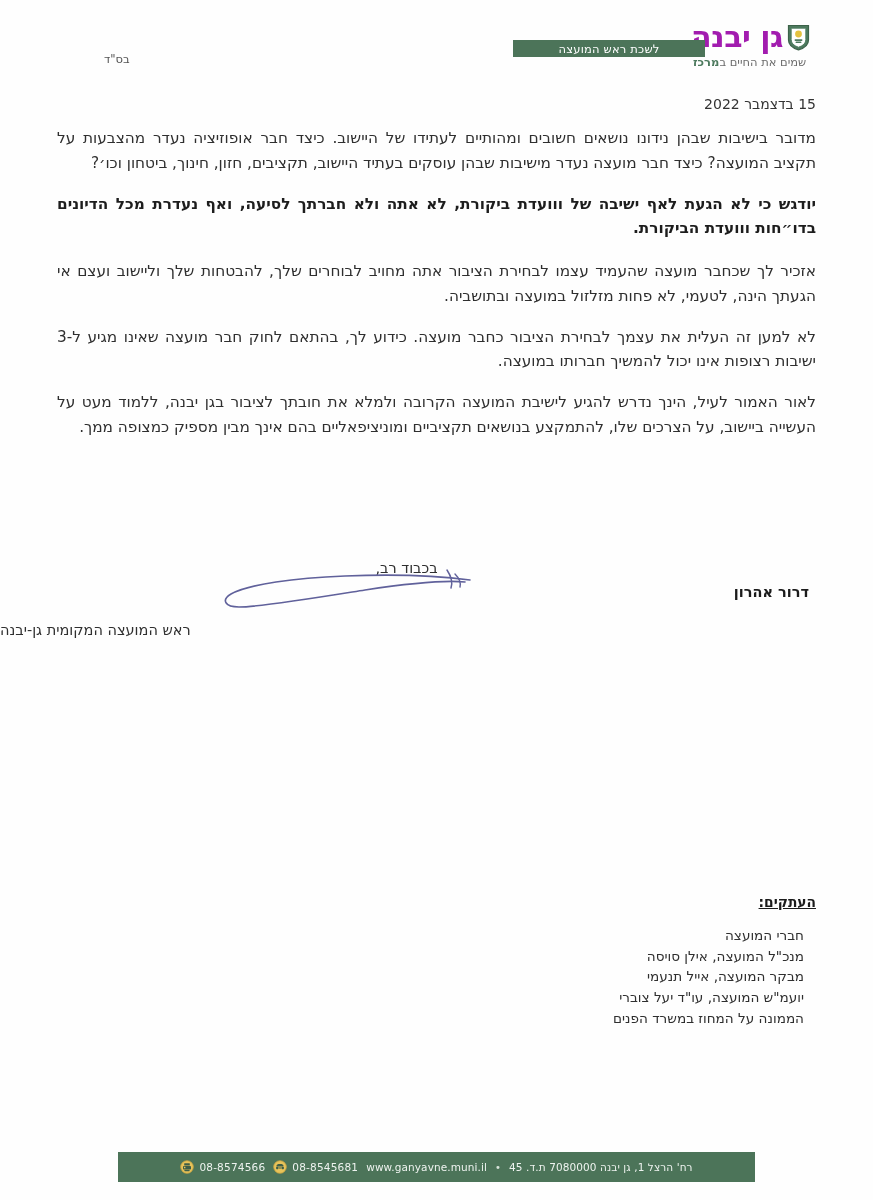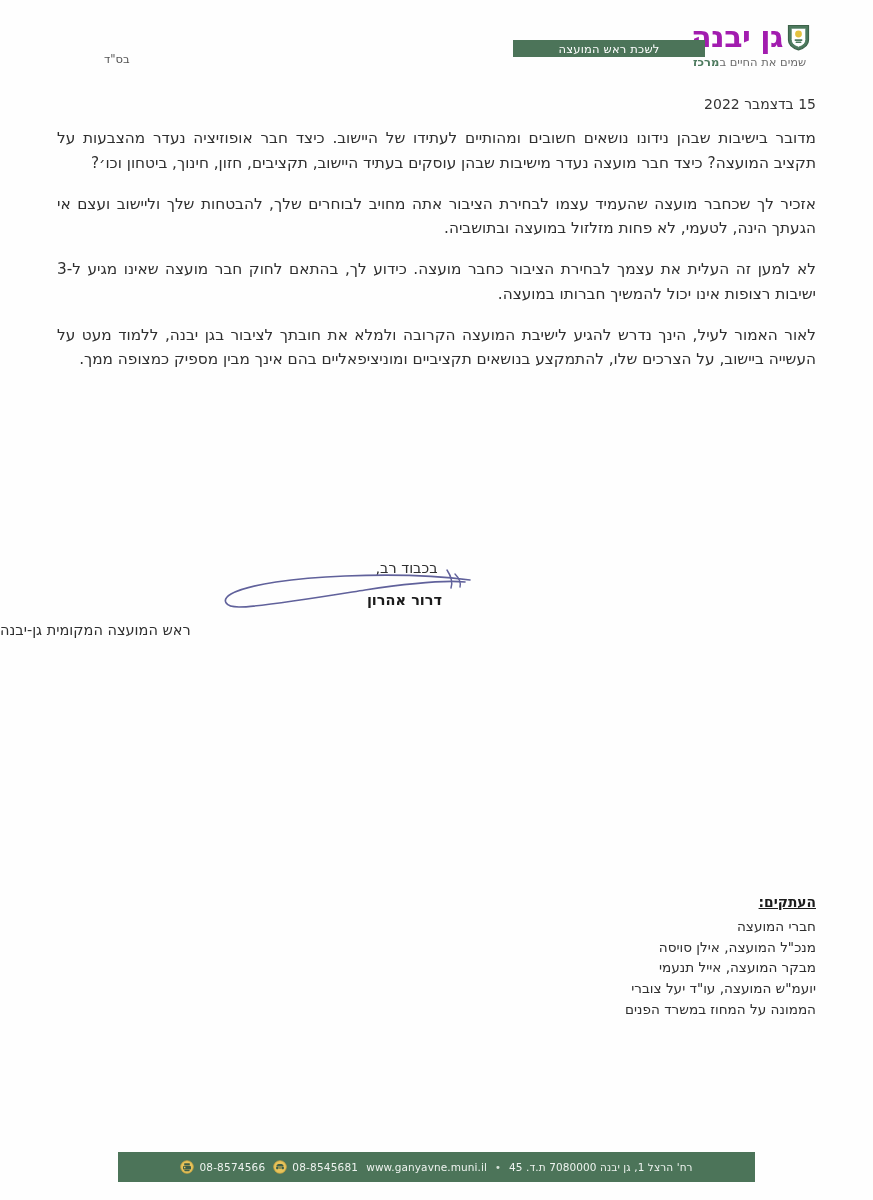--- a/index.html
+++ b/index.html
@@ -150,24 +150,23 @@
     left: 0;
     width: 873px;
     text-align: center;
     padding-right: 60px;
     box-sizing: border-box;
     font-size: 14.5px;
     color: #2f2f2f;
   }
   .signature-name {
     position: absolute;
-    top: 32px;
+    top: 24px;
     left: 0;
     width: 873px;
-    text-align: center;
     padding-right: 64px;
     box-sizing: border-box;
     font-size: 14.5px;
     font-weight: 700;
     color: #1b1b1b;
   }
   .signature-mark {
     position: absolute;
     top: 2px;
     right: 398px;
@@ -200,21 +199,21 @@
   }
   .copies-title {
     font-weight: 700;
     text-decoration: underline;
     margin-bottom: 3px;
     font-size: 13.8px;
     color: #1b1b1b;
   }
   .copies-list {
     list-style: none;
-    margin: 0;
+    margin: 12px;
     padding: 0;
   }
   .copies-list li {
     white-space: nowrap;
   }
 
   
   .footer {
     position: absolute;
     right: 118px;
@@ -291,20 +290,21 @@
 
     <div class="office-badge">לשכת ראש המועצה</div>
 
     <div class="bsd">בס"ד</div>
   </div>
 
   <div class="date-line">15 בדצמבר 2022</div>
 
   <div class="content">
     <p class="para">מדובר בישיבות שבהן נידונו נושאים חשובים ומהותיים לעתידו של היישוב. כיצד חבר אופוזיציה נעדר מהצבעות על תקציב המועצה? כיצד חבר מועצה נעדר מישיבות שבהן עוסקים בעתיד היישוב, תקציבים, חזון, חינוך, ביטחון וכו׳?</p>
+    <p class="para bold">יודגש כי לא הגעת לאף ישיבה של ווועדת ביקורת, לא אתה ולא חברתך לסיעה, ואף נעדרת מכל הדיונים בדו״חות ווועדת הביקורת.</p>
     <p class="para">אזכיר לך שכחבר מועצה שהעמיד עצמו לבחירת הציבור אתה מחויב לבוחרים שלך, להבטחות שלך וליישוב ועצם אי הגעתך הינה, לטעמי, לא פחות מזלזול במועצה ובתושביה.</p>
     <p class="para">לא למען זה העלית את עצמך לבחירת הציבור כחבר מועצה. כידוע לך, בהתאם לחוק חבר מועצה שאינו מגיע ל-3 ישיבות רצופות אינו יכול להמשיך חברותו במועצה.</p>
     <p class="para last">לאור האמור לעיל, הינך נדרש להגיע לישיבת המועצה הקרובה ולמלא את חובתך לציבור בגן יבנה, ללמוד מעט על העשייה ביישוב, על הצרכים שלו, להתמקצע בנושאים תקציביים ומוניציפאליים בהם אינך מבין מספיק כמצופה ממך.</p>
   </div>
 
   <div class="sign-block">
     <div class="regards">בכבוד רב,</div>
     <div class="signature-mark">
       <svg viewBox="0 0 260 56" width="260" height="56" xmlns="http://www.w3.org/2000/svg">
         <path d="M255 18 C225 14 180 12 130 14 C80 16 34 22 16 32 C6 38 10 45 24 45 C46 45 100 36 150 28 C190 22 230 18 250 20" fill="none" stroke="#60619b" stroke-width="1.6" stroke-linecap="round"></path>

